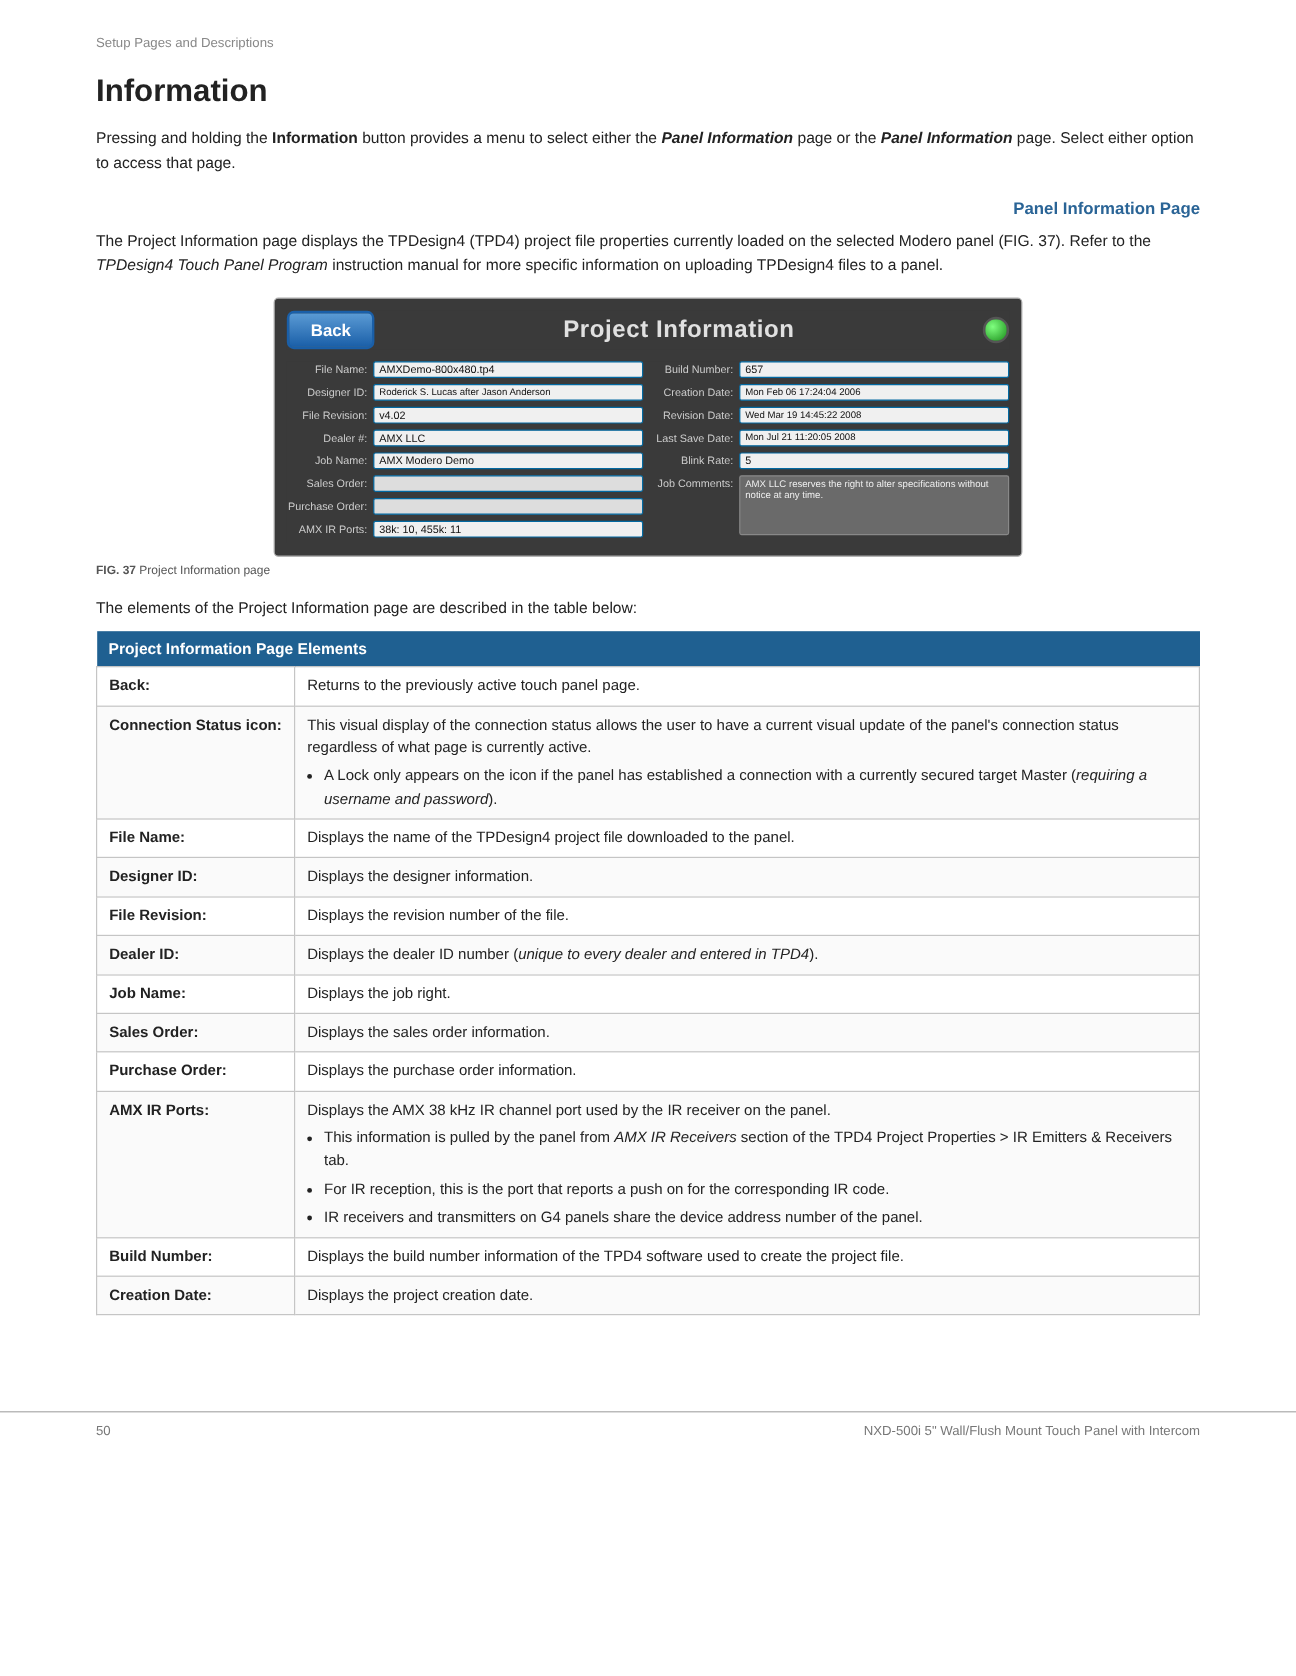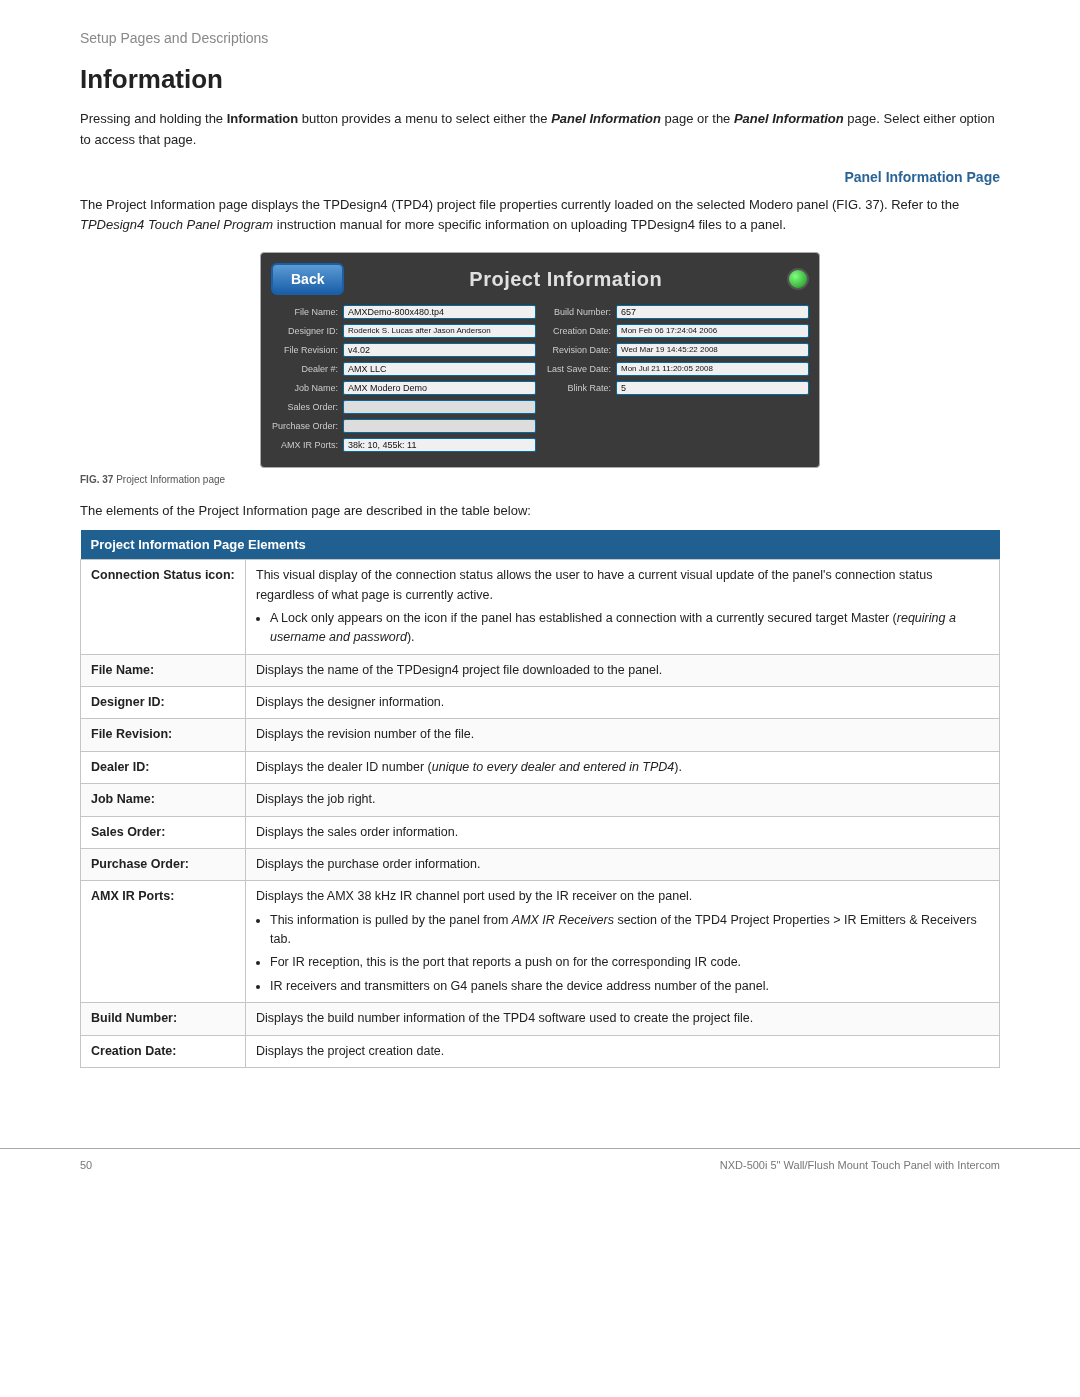--- a/index.html
+++ b/index.html
@@ -9,21 +9,21 @@
       font-size: 13px;
       color: #222;
       width: 1080px;
       min-height: 1397px;
       padding: 0;
     }
     .page-wrapper {
       padding: 30px 80px 60px 80px;
     }
     .breadcrumb {
-      font-size: 14px;
+      font-size: 11px;
       color: #888;
       margin-bottom: 18px;
     }
     h1.page-title {
       font-size: 26px;
       font-weight: bold;
       color: #222;
       margin-bottom: 14px;
       border-bottom: none;
     }
@@ -46,21 +46,21 @@
       font-size: 13px;
       line-height: 1.6;
       margin-bottom: 16px;
       color: #222;
     }
     .body-text em { font-style: italic; }
     
     .panel-screenshot {
       border: 1px solid #aaa;
       background: #3a3a3a;
-      width: 560px;
+      width: 624px;
       margin: 0 auto 6px auto;
       border-radius: 4px;
       padding: 10px 10px 10px 10px;
     }
     .panel-header {
       display: flex;
       align-items: center;
       margin-bottom: 10px;
       background: #3a3a3a;
     }
@@ -276,37 +276,45 @@
           <span class="field-value" style="font-size:8px;">Wed Mar 19 14:45:22 2008</span>
         </div>
         <div class="field-row">
           <span class="field-label">Last Save Date:</span>
           <span class="field-value" style="font-size:8px;">Mon Jul 21 11:20:05 2008</span>
         </div>
         <div class="field-row">
           <span class="field-label">Blink Rate:</span>
           <span class="field-value">5</span>
         </div>
+        <div class="field-row" style="align-items:flex-start;">
+          <span class="field-label" style="padding-top:2px;">Job Comments:</span>
+          <span class="field-comment">AMX LLC reserves the right to alter specifications without notice at any time.</span>
+        </div>
       </div>
     </div>
   </div>
 
   <p class="fig-caption">
     <strong>FIG. 37</strong>&nbsp;<span>Project Information page</span>
   </p>
 
   <p class="desc-text">The elements of the Project Information page are described in the table below:</p>
 
   <table class="info-table">
     <thead>
       <tr>
         <th colspan="2">Project Information Page Elements</th>
       </tr>
     </thead>
     <tbody id="table-body">
+    <tr>
+          <td>Back:</td>
+          <td>Returns to the previously active touch panel page.</td>
+        </tr>
         <tr>
           <td>Connection Status icon:</td>
           <td>This visual display of the connection status allows the user to have a current visual update of the panel's connection status regardless of what page is currently active.<div class="bullet-item">A Lock only appears on the icon if the panel has established a connection with a currently secured target Master (<em>requiring a username and password</em>).</div></td>
         </tr>
         <tr>
           <td>File Name:</td>
           <td>Displays the name of the TPDesign4 project file downloaded to the panel.</td>
         </tr>
         <tr>
           <td>Designer ID:</td>

